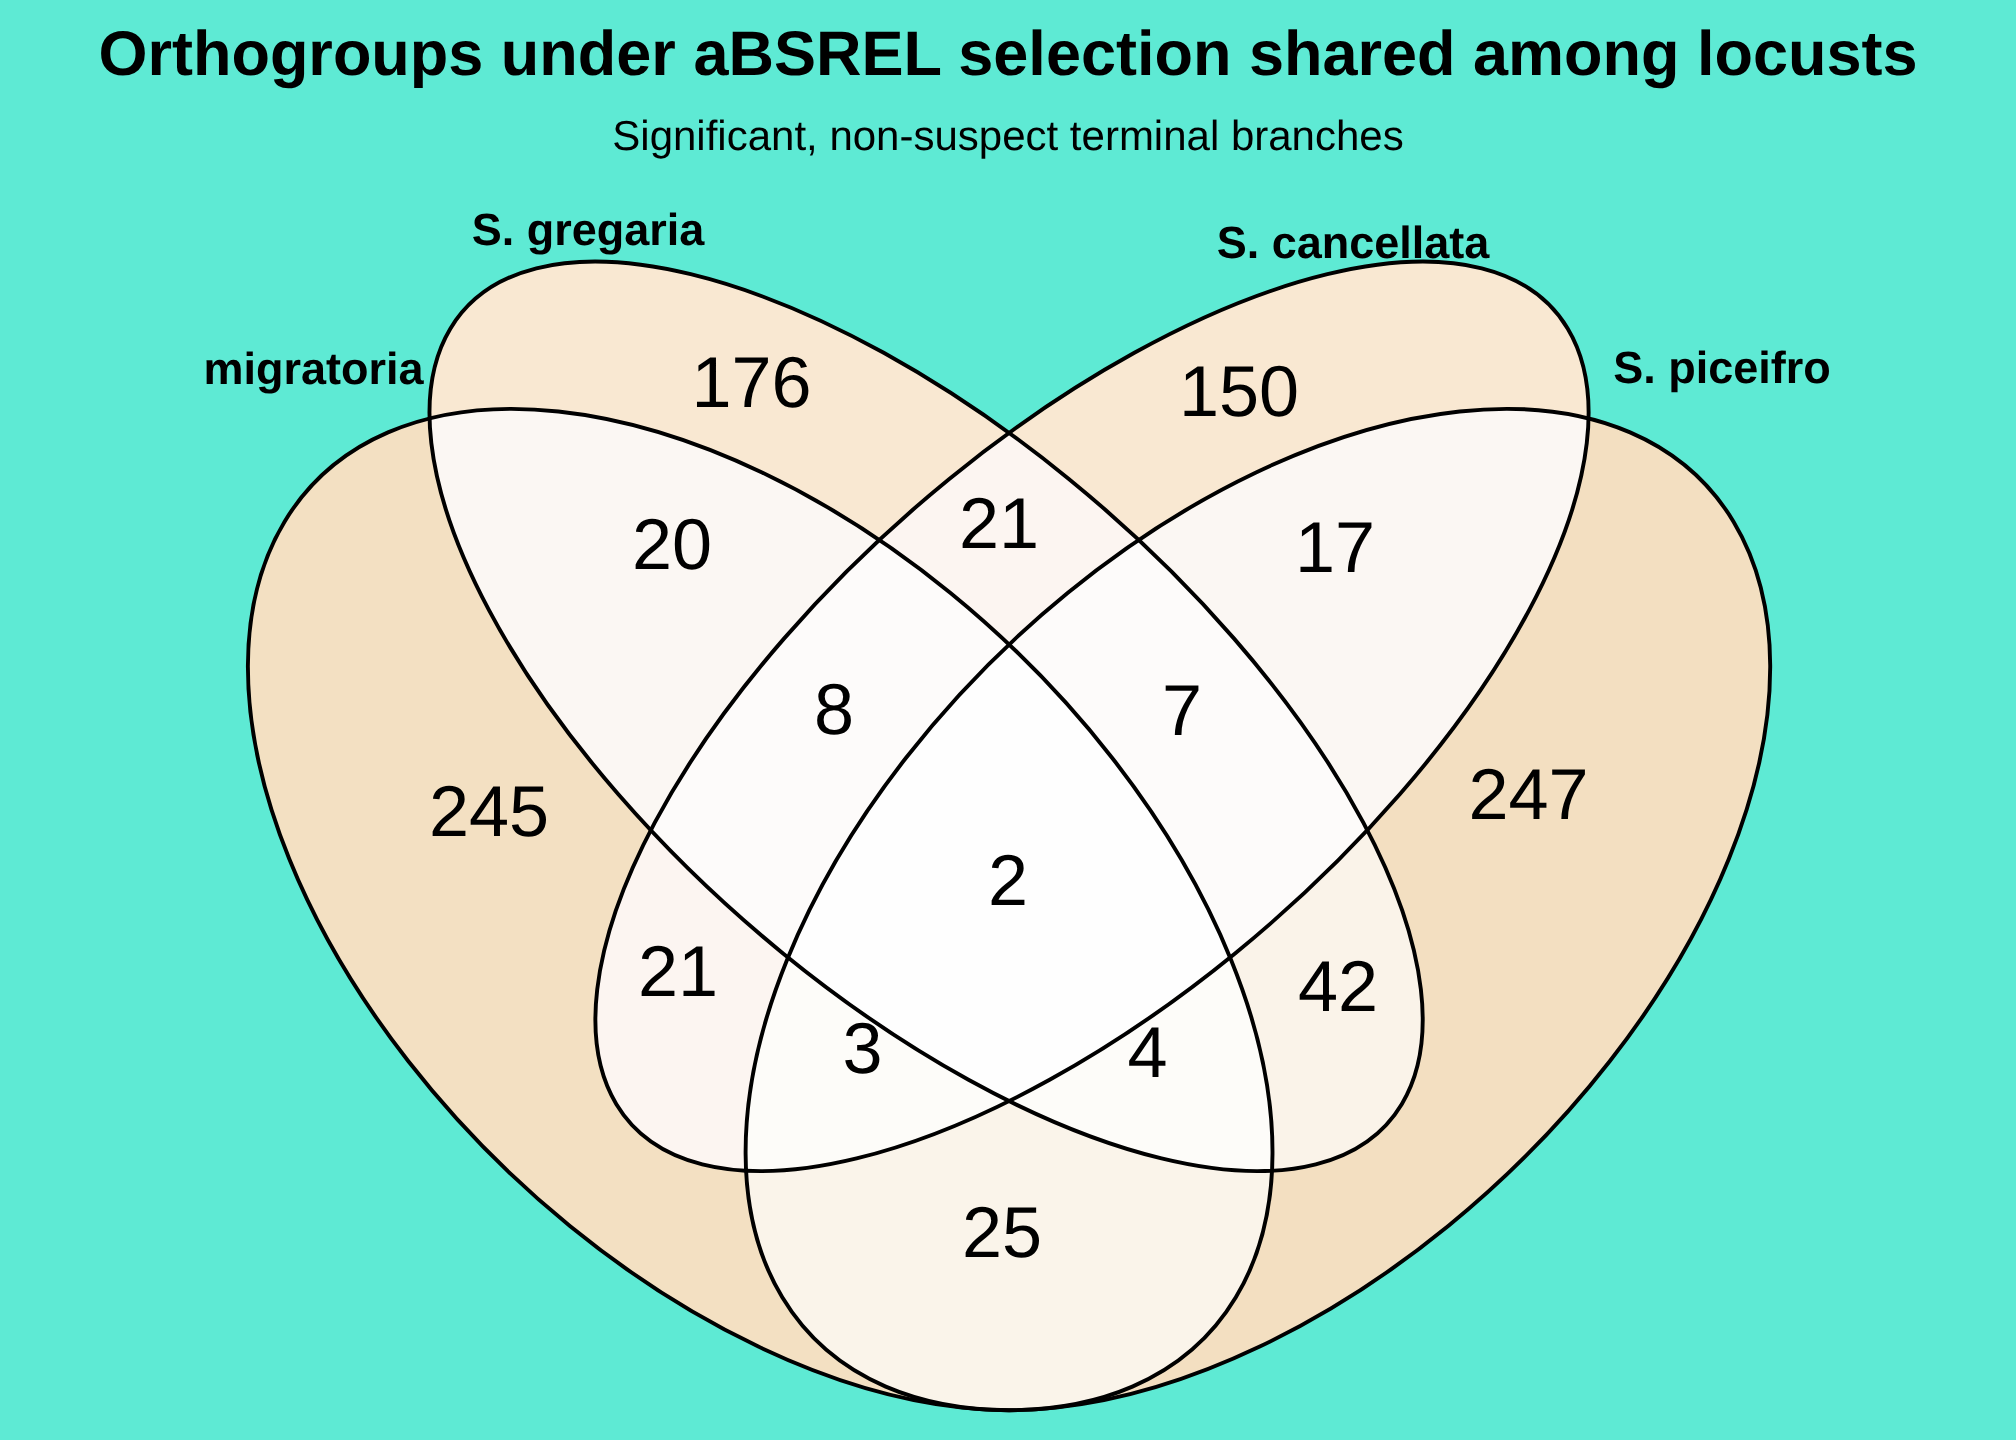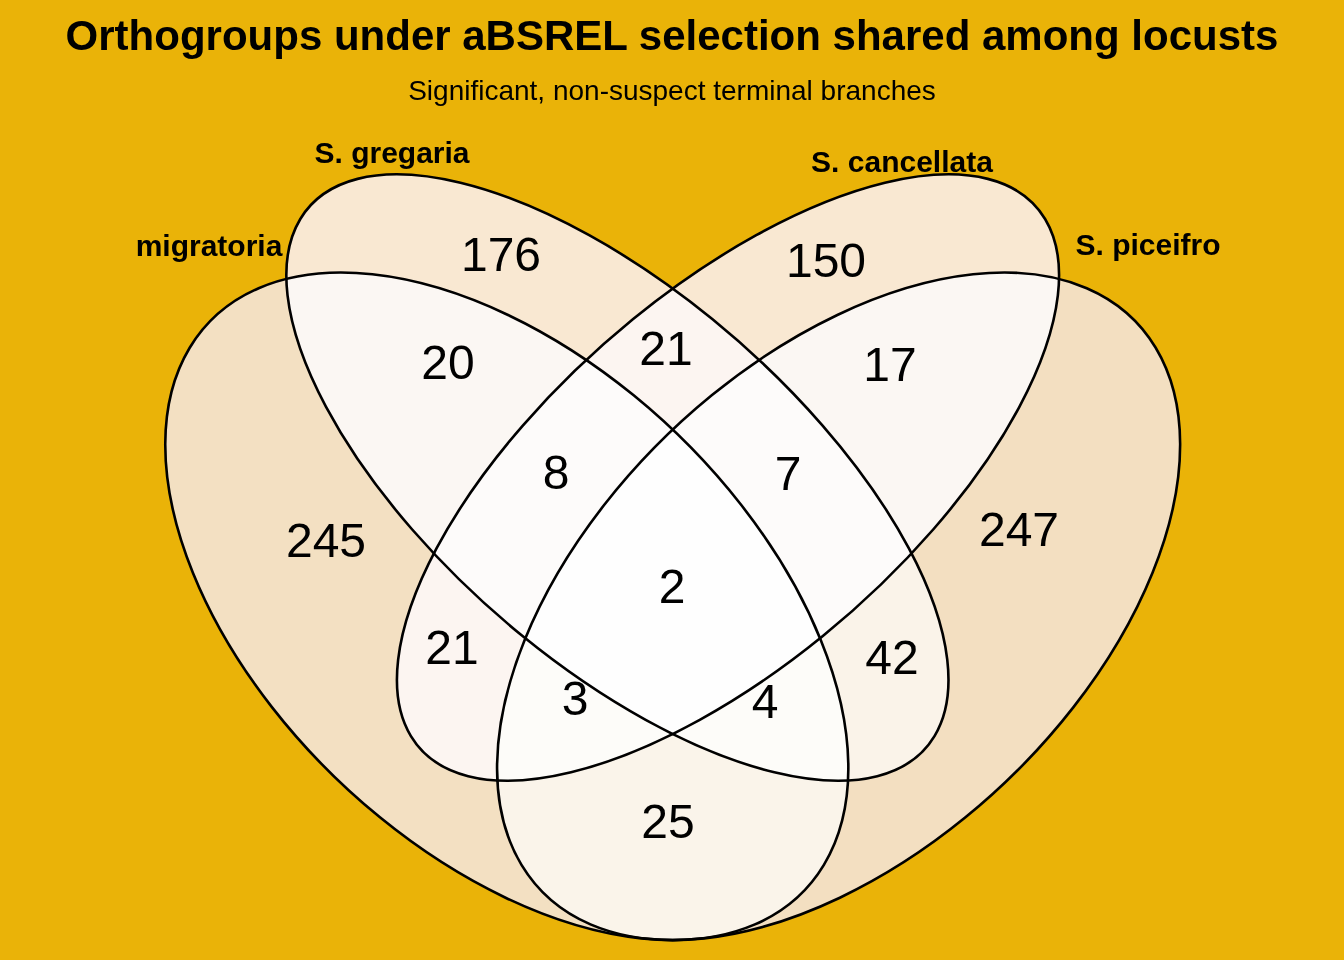--- a/index.html
+++ b/index.html
@@ -1,16 +1,16 @@
 <!DOCTYPE html>
 <html><head>
 <meta charset="utf-8">
 <style>
   html, body { margin: 0; padding: 0; background: #ffffff; }
-  .stage { width: 1344px; height: 960px; position: relative; background: #eab308; }
+  .stage { width: 1344px; height: 960px; position: relative; background: #5eead4; }
   text { fill: #000000; }
   .title    { font: bold 42px "Liberation Sans", sans-serif; text-anchor: middle; }
   .subtitle { font: 28px "Liberation Sans", sans-serif; text-anchor: middle; }
   .setlabel { font: bold 30px "Liberation Sans", sans-serif; text-anchor: middle; }
   .num      { font: 48px "Liberation Sans", sans-serif; text-anchor: middle; }
   .outline  { fill: none; stroke-width: 2.6; }
 </style>
 </head>
 <body>
 

